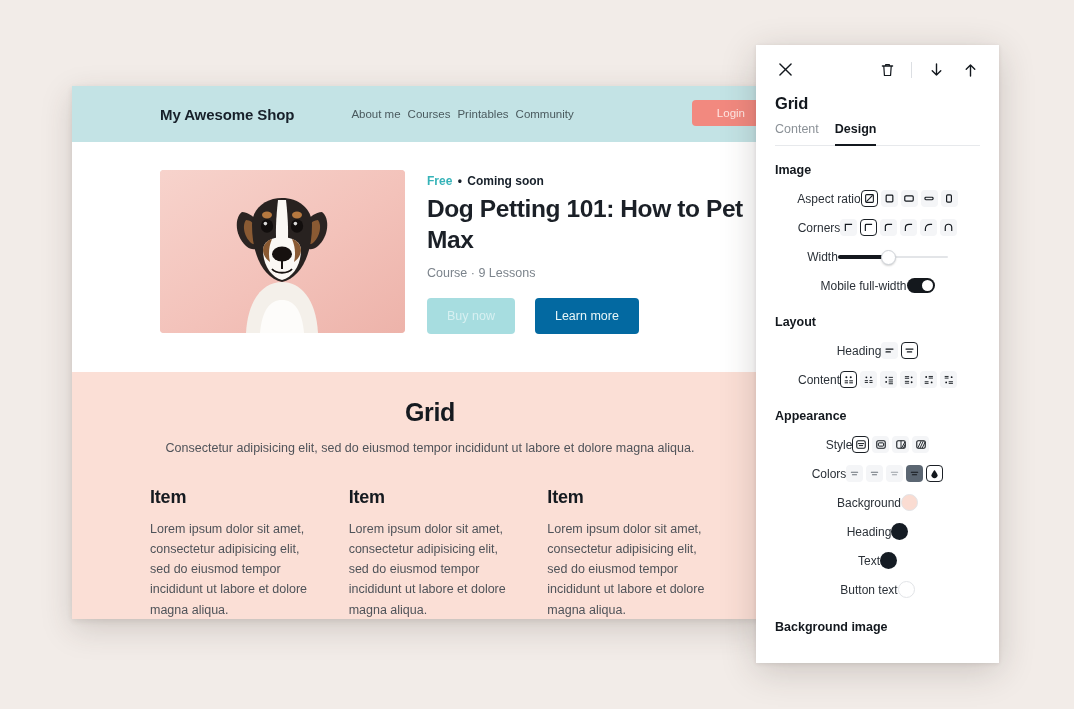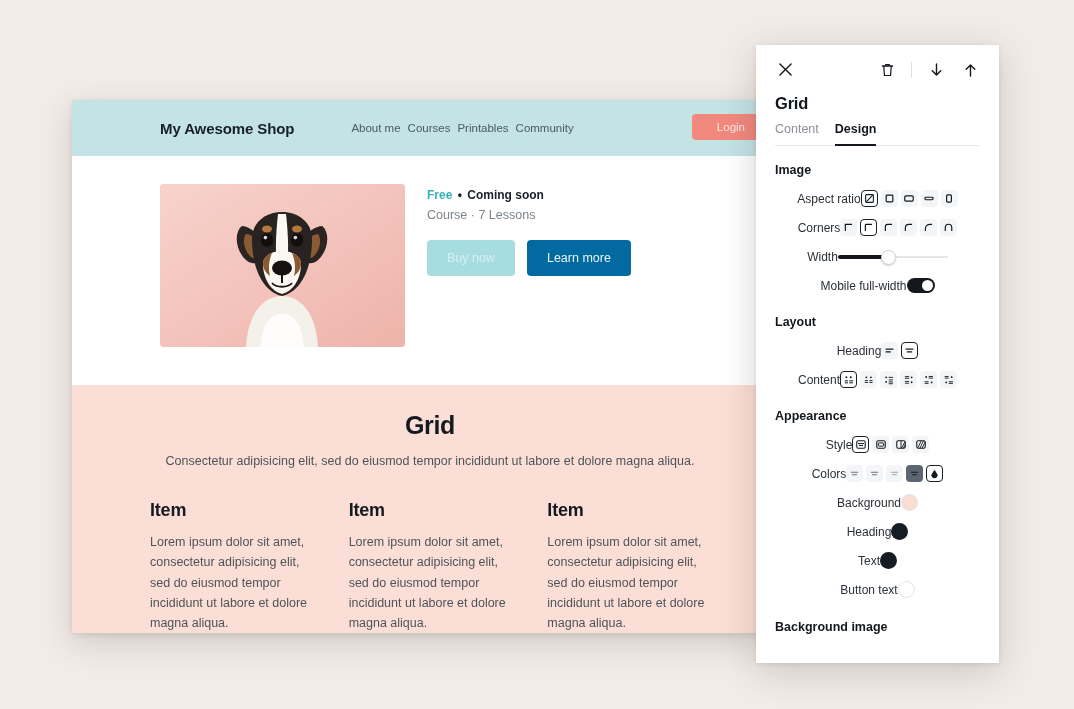--- a/index.html
+++ b/index.html
@@ -13,21 +13,21 @@
     background: #f2ece8;
     font-family: "Liberation Sans", sans-serif;
     position: relative;
     -webkit-font-smoothing: antialiased;
   }
 
   
   #site-mock {
     position: absolute;
     left: 72px;
-    top: 100px;
+    top: 86px;
     width: 690px;
     height: 533px;
     background: #ffffff;
     box-shadow: 0 10px 30px rgba(60,45,40,0.18), 0 2px 6px rgba(60,45,40,0.10);
     overflow: hidden;
   }
 
   
   .site-header {
     height: 56px;
@@ -105,21 +105,21 @@
     color: #1b2027;
     letter-spacing: -0.4px;
     margin: 0 0 10px 0;
     max-width: 320px;
   }
   .course-meta {
     font-size: 12.5px;
     color: #7c848c;
     margin-bottom: 18px;
   }
-  .course-btns { display: flex; gap: 12px; }
+  .course-btns { display: flex; gap: 20px; }
   .btn {
     border: none;
     border-radius: 4px;
     font-size: 12.5px;
     padding: 11px 20px;
     cursor: pointer;
   }
   .btn-buy { background: #a7dde0; color: #d7f0f1; }
   .btn-learn { background: #0369a1; color: #e8f7f8; }
 
@@ -357,21 +357,22 @@
         <path d="M112 99 C116 104 128 104 132 99" stroke="#17110f" stroke-width="1.8" fill="none"></path>
       </svg>
     </div>
 
     <div class="course-info">
       <div class="eyebrow">
         <span class="free">Free</span>
         <span class="dot">•</span>
         <span>Coming soon</span>
       </div>
-      <div class="course-meta">Course  ·  7 Lessons</div>
+      <h2 class="course-title">Dog Petting 101: How to Pet Max</h2>
+      <div class="course-meta">Course  ·  9 Lessons</div>
       <div class="course-btns">
         <button class="btn btn-buy">Buy now</button>
         <button class="btn btn-learn">Learn more</button>
       </div>
     </div>
   </div>
 
   <div class="grid-section">
     <h2 class="grid-title">Grid</h2>
     <p class="grid-sub">Consectetur adipisicing elit, sed do eiusmod tempor incididunt ut labore et dolore magna aliqua.</p>

